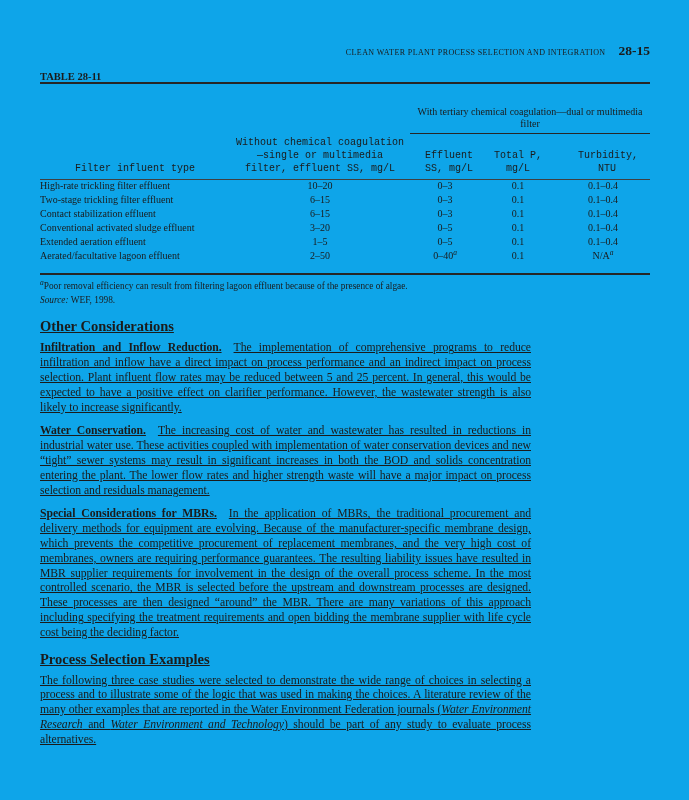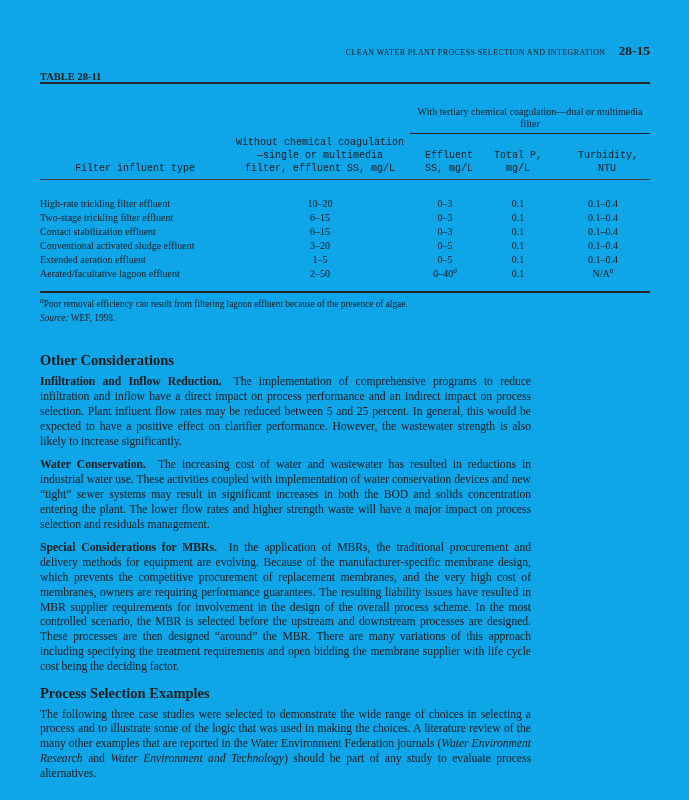--- a/index.html
+++ b/index.html
@@ -72,36 +72,36 @@
   .w172 { display: inline-block; max-width: 172px; }
   .w58  { display: inline-block; max-width: 58px; margin-left: 8px; }
 
   tbody td {
     font-size: 10px;
     line-height: 11px;
     padding: 1.6px 0;
     white-space: nowrap;
     overflow: hidden;
   }
-  tbody tr:first-child td { padding-top: 18px; }
+  tbody tr:first-child td { padding-top: 0; }
   tbody tr:last-child td  { padding-bottom: 12px; }
   td.rname { text-align: left; }
   td.rval  { text-align: center; }
   sup.fn {
     font-style: italic;
     font-size: 7.5px;
     line-height: 0;
     vertical-align: super;
   }
 
   .footnotes { margin-top: 5px; width: 610px; font-size: 9.3px; line-height: 13.5px; }
   .fnline i { font-style: italic; }
 
   
-  .textcol { width: 491px; margin-top: 27px; }
+  .textcol { width: 491px; margin-top: 11px; text-decoration: underline; }
   .textcol h2 {
     margin: 0;
     font-size: 14.5px;
     font-weight: bold;
     line-height: 17px;
   }
   .textcol h2.second { margin-top: 10px; }
   .textcol p {
     margin: 6px 0 0 0;
     font-size: 11.7px;

